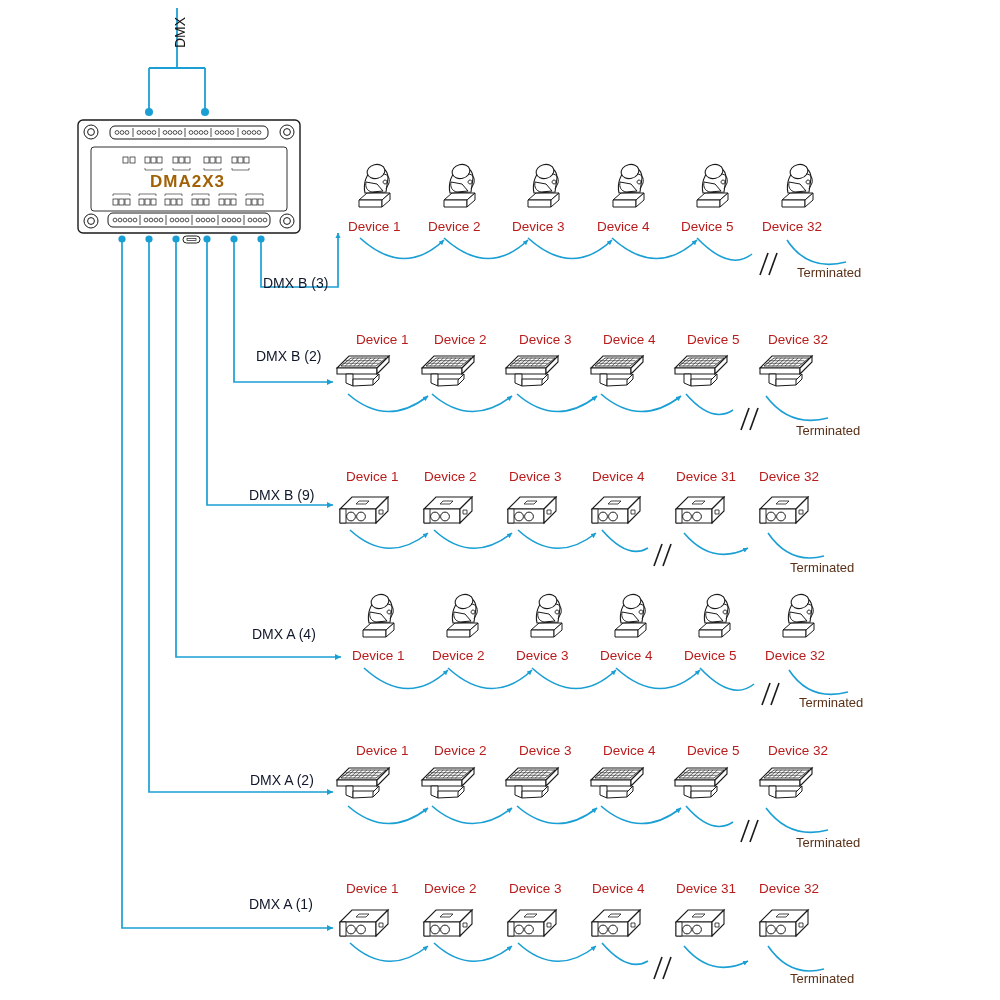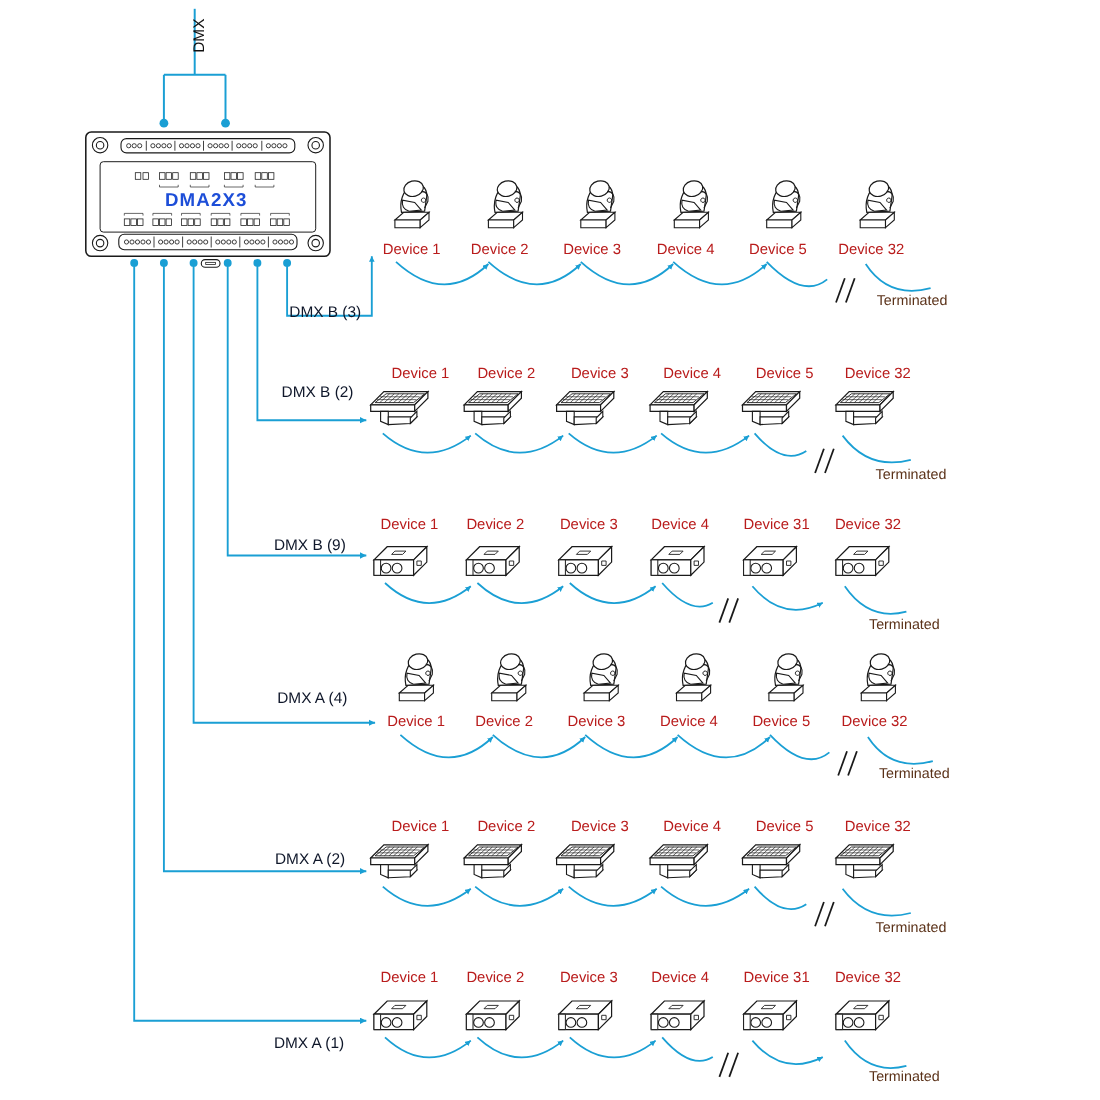--- a/index.html
+++ b/index.html
@@ -5,21 +5,21 @@
   html,body{margin:0;padding:0;background:#ffffff;}
   body{width:1000px;height:1000px;position:relative;overflow:hidden;
        font-family:"Liberation Sans","DejaVu Sans",sans-serif;}
   #stage{position:absolute;left:0;top:0;width:1000px;height:1000px;}
   svg{position:absolute;left:0;top:0;width:1000px;height:1000px;overflow:visible;}
   .dev-lbl{position:absolute;font-size:13.5px;color:#b91c1c;white-space:nowrap;}
   .port-lbl{position:absolute;font-size:14px;color:#0f172a;white-space:nowrap;}
   .term-lbl{position:absolute;font-size:13px;color:#5a3118;white-space:nowrap;}
   .dmx-in{position:absolute;font-size:14px;color:#111;white-space:nowrap;
           transform:rotate(-90deg);transform-origin:left top;}
-  .board-title{position:absolute;font-size:17px;font-weight:bold;color:#1d4ed8;
+  .board-title{position:absolute;font-size:17px;font-weight:bold;color:#a16207;
                letter-spacing:1px;white-space:nowrap;}
 </style>
 </head>
 <body>
 
 <div id="stage">
 
   <svg viewBox="0 0 1000 1000">
     <defs>
       <marker id="arw" markerWidth="7" markerHeight="7" refX="6" refY="3" orient="auto" markerUnits="userSpaceOnUse">
@@ -369,21 +369,21 @@
 
   <div class="dmx-in" style="left:172px;top:48px;">DMX</div>
 
   <div class="board-title" style="left:150px;top:172px;">DMA2X3</div>
 
   <div class="port-lbl" style="left:263px;top:275px;">DMX B (3)</div>
   <div class="port-lbl" style="left:256px;top:348px;">DMX B (2)</div>
   <div class="port-lbl" style="left:249px;top:487px;">DMX B (9)</div>
   <div class="port-lbl" style="left:252px;top:626px;">DMX A (4)</div>
   <div class="port-lbl" style="left:250px;top:772px;">DMX A (2)</div>
-  <div class="port-lbl" style="left:249px;top:896px;margin-top:44px;">DMX A (1)</div>
+  <div class="port-lbl" style="left:249px;top:896px;">DMX A (1)</div>
 
   <div class="dev-lbl" style="left:348px;top:219px;">Device 1</div>
   <div class="dev-lbl" style="left:428px;top:219px;">Device 2</div>
   <div class="dev-lbl" style="left:512px;top:219px;">Device 3</div>
   <div class="dev-lbl" style="left:597px;top:219px;">Device 4</div>
   <div class="dev-lbl" style="left:681px;top:219px;">Device 5</div>
   <div class="dev-lbl" style="left:762px;top:219px;">Device 32</div>
   <div class="term-lbl" style="left:797px;top:265px;">Terminated</div>
 
   <div class="dev-lbl" style="left:356px;top:332px;">Device 1</div>

